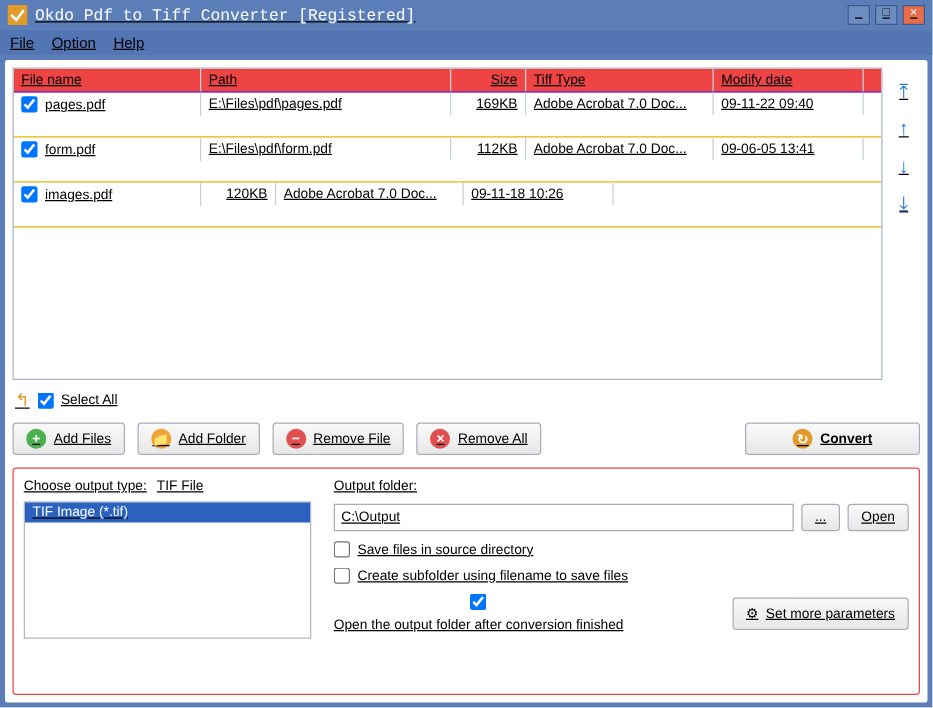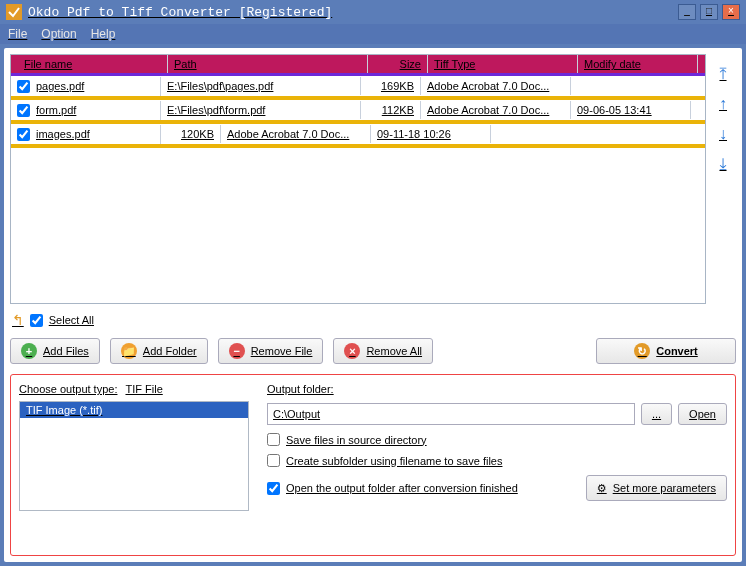--- a/index.html
+++ b/index.html
@@ -4,33 +4,33 @@
 <style>
 * { box-sizing: border-box; margin: 0; padding: 0; }
 body { font-family: Tahoma, Arial, sans-serif; font-size: 11px; background: #ddd; width: 746px; height: 566px; overflow: hidden; }
 .window { width: 746px; height: 566px; background: #5b7db8; display: flex; flex-direction: column; text-decoration: underline; }
 .titlebar { background: #5b7db8; color: #fff; padding: 4px 6px; display: flex; align-items: center; gap: 6px; height: 24px; }
 .titlebar .app-icon { width: 16px; height: 16px; }
 .titlebar .title { font-size: 13px; font-family: "Courier New", monospace; flex: 1; }
 .window-controls { display: flex; gap: 4px; }
 .winbtn { width: 18px; height: 16px; background: #6d8cc0; border: 1px solid #3b5b92; font-size: 10px; text-align: center; line-height: 12px; color: #222; cursor: pointer; }
 .winbtn.close { background: #e76d4a; color: #fff; }
-.menubar { background: #5475b4; color: #e5e5e5; padding: 3px 8px; height: 20px; display: flex; gap: 14px; font-size: 12px; }
+.menubar { background: #5475b4; color: #000000; padding: 3px 8px; height: 20px; display: flex; gap: 14px; font-size: 12px; }
 .menubar span { cursor: pointer; }
 .body { flex: 1; background: #fff; margin: 4px; border-radius: 2px; padding: 6px; display: flex; flex-direction: column; }
 .list-area { display: flex; gap: 4px; }
 .file-table { flex: 1; border: 1px solid #a8b5c5; background: #fff; height: 250px; overflow: auto; }
-.thead { display: flex; background: #be185d; border-bottom: 3px solid #6d28d9; justify-content: center; }
+.thead { display: flex; background: #ef4444; border-bottom: 1px solid #6d28d9; }
 .th, .td { padding: 3px 6px; border-right: 1px solid #c8d0dc; overflow: hidden; white-space: nowrap; text-overflow: ellipsis; }
 .col-name { width: 150px; }
 .col-path { width: 200px; }
 .col-size { width: 60px; text-align: right; }
 .col-type { width: 150px; }
 .col-date { width: 120px; }
-.trow { display: flex; border-bottom: 4px solid #eab308; height: 24px; align-items: center; }
+.trow { display: flex; border-bottom: 1px solid #eab308; height: 36px; align-items: flex-start; }
 .trow .td.col-name { display: flex; align-items: center; gap: 4px; }
 .trow input[type=checkbox] { margin-right: 2px; }
 .side-arrows { width: 26px; display: flex; flex-direction: column; gap: 12px; align-items: center; padding-top: 12px; }
 .arrow-btn { width: 18px; height: 18px; cursor: pointer; color: #2b79d8; font-size: 16px; text-align: center; line-height: 16px; }
 .selectall-row { display: flex; align-items: center; gap: 6px; margin: 8px 0 10px 2px; }
 .folder-up { color: #e29a28; font-size: 14px; cursor: pointer; }
 .toolbar { display: flex; gap: 10px; margin-bottom: 10px; }
 .btn { background: linear-gradient(#f9f9f9,#e7e7e7); border: 1px solid #aab; border-radius: 3px; padding: 4px 10px; display: inline-flex; align-items: center; gap: 6px; cursor: pointer; font-size: 11px; height: 26px; }
 .icon-circle { width: 16px; height: 16px; border-radius: 50%; display: inline-flex; align-items: center; justify-content: center; color: #fff; font-weight: bold; font-size: 11px; }
 .ic-add { background: #4caf50; }
@@ -86,20 +86,21 @@
         </div>
         <div id="table-body">
             <div class="trow">
               <div class="td col-name">
                 <input type="checkbox" checked="" style="">
                 <span>pages.pdf</span>
               </div>
               <div class="td col-path">E:\Files\pdf\pages.pdf</div>
               <div class="td col-size">169KB</div>
               <div class="td col-type">Adobe Acrobat 7.0 Doc...</div>
+              <div class="td col-date">09-11-22 09:40</div>
             </div>
             <div class="trow">
               <div class="td col-name">
                 <input type="checkbox" checked="" style="">
                 <span>form.pdf</span>
               </div>
               <div class="td col-path">E:\Files\pdf\form.pdf</div>
               <div class="td col-size">112KB</div>
               <div class="td col-type">Adobe Acrobat 7.0 Doc...</div>
               <div class="td col-date">09-06-05 13:41</div>
@@ -172,21 +173,21 @@
         </div>
         <div class="check-row">
           <input type="checkbox" style="">
           <span>Save files in source directory</span>
         </div>
         <div class="check-row">
           <input type="checkbox" style="">
           <span>Create subfolder using filename to save files</span>
         </div>
         <div class="check-row" style="justify-content: space-between;">
-          <div style="display:flex;align-items:center;gap:6px;">
+          <div style="display:flex;align-items:center;gap:6px;flex-direction:column;">
             <input type="checkbox" checked="" style="">
             <span>Open the output folder after conversion finished</span>
           </div>
           <div class="btn more-btn">
             <span>⚙</span>
             <span>Set more parameters</span>
           </div>
         </div>
       </div>
     </div>

